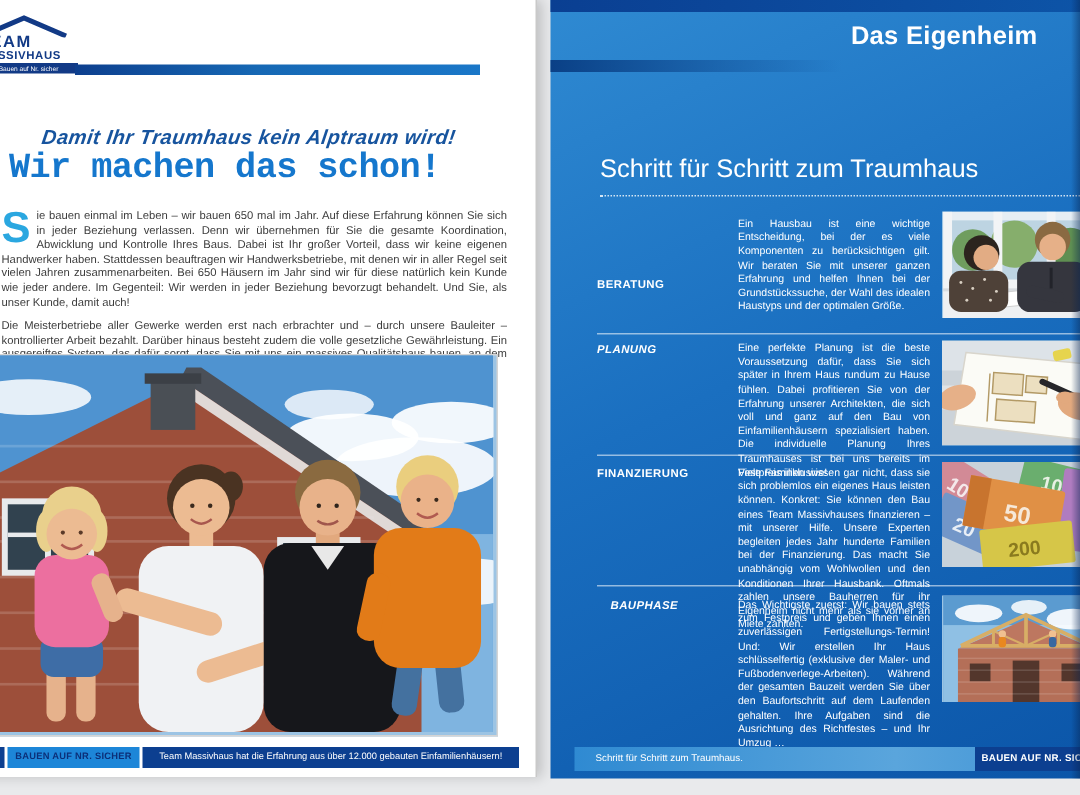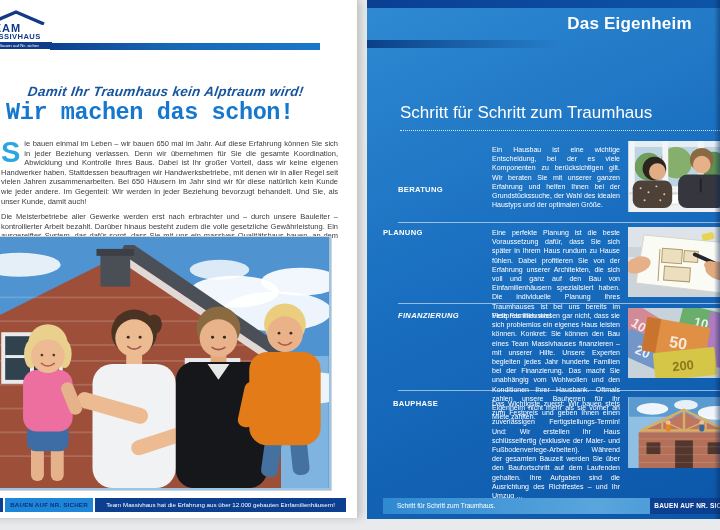--- a/index.html
+++ b/index.html
@@ -228,21 +228,21 @@
         <rect x="50" y="34" width="48" height="34" rx="9" fill="#35363e"></rect>
         <rect x="72" y="38" width="2" height="14" fill="#22232a"></rect>
         <circle cx="74" cy="19" r="12" fill="#8a6a42"></circle>
         <circle cx="74" cy="24" r="9" fill="#e6b088"></circle>
         <rect x="56" y="52" width="26" height="8" rx="4" fill="#35363e" transform="rotate(12 69 56)"></rect>
       </svg>
     </div>
 
     <div class="abs divider" style="top:222px;"></div>
 
-    <div class="abs sec-label" style="left:16px;top:228px;">PLANUNG</div>
+    <div class="abs sec-label" style="left:31px;top:228px;font-style:italic;">PLANUNG</div>
     <div class="abs sec-text" style="left:125px;top:228px;">Eine perfekte Planung ist die beste Voraussetzung dafür, dass Sie sich später in Ihrem Haus rundum zu Hause fühlen. Dabei profitieren Sie von der Erfahrung unserer Architekten, die sich voll und ganz auf den Bau von Einfamilienhäusern spezialisiert haben. Die individuelle Planung Ihres Traumhauses ist bei uns bereits im Festpreis inklusive!</div>
     <div class="abs sec-photo" style="left:261px;top:227px;height:70px;">
       <svg width="112" height="70" viewBox="0 0 112 70">
         <rect x="0" y="0" width="112" height="70" fill="#ccd3d9"></rect>
         <rect x="0" y="0" width="112" height="20" fill="#dde3e8"></rect>
         <polygon points="16,8 100,16 94,66 8,56" fill="#fbfbf6" stroke="#d8d5cc" stroke-width="1"></polygon>
         <g stroke="#b39a66" stroke-width="1" fill="#ecdfc0">
           <rect x="34" y="22" width="20" height="14" transform="rotate(4 44 29)"></rect>
           <rect x="56" y="24" width="14" height="11" transform="rotate(4 63 29)"></rect>
           <rect x="36" y="40" width="26" height="14" transform="rotate(4 49 47)"></rect>
@@ -252,21 +252,21 @@
         <rect x="64" y="30" width="26" height="4" rx="2" fill="#26262a" transform="rotate(24 77 32)"></rect>
         <ellipse cx="92" cy="44" rx="15" ry="9" fill="#e2a97e" transform="rotate(14 92 44)"></ellipse>
         <ellipse cx="82" cy="38" rx="6" ry="4" fill="#e2a97e"></ellipse>
         <rect x="0" y="30" width="8" height="16" fill="#dfe3e6"></rect>
         <ellipse cx="10" cy="38" rx="13" ry="8" fill="#e6b088" transform="rotate(-18 10 38)"></ellipse>
       </svg>
     </div>
 
     <div class="abs divider" style="top:303px;"></div>
 
-    <div class="abs sec-label" style="left:31px;top:311px;font-style:italic;">FINANZIERUNG</div>
+    <div class="abs sec-label" style="left:31px;top:311px;">FINANZIERUNG</div>
     <div class="abs sec-text" style="left:125px;top:311px;">Viele Familien wissen gar nicht, dass sie sich problemlos ein eigenes Haus leisten können. Konkret: Sie können den Bau eines Team Massivhauses finanzieren – mit unserer Hilfe. Unsere Experten begleiten jedes Jahr hunderte Familien bei der Finanzierung. Das macht Sie unabhängig vom Wohlwollen und den Konditionen Ihrer Hausbank. Oftmals zahlen unsere Bauherren für ihr Eigenheim nicht mehr als sie vorher an Miete zahlten.</div>
     <div class="abs sec-photo" style="left:261px;top:308px;height:70px;">
       <svg width="112" height="70" viewBox="0 0 112 70" font-family="Liberation Sans, sans-serif">
         <rect x="0" y="0" width="112" height="70" fill="#c8d2da"></rect>
         <g transform="rotate(14 79 15)">
           <rect x="52" y="2" width="54" height="26" rx="2" fill="#6aae6e"></rect>
           <text x="66" y="21" font-size="13" font-weight="bold" fill="#e8f0e4">100</text>
         </g>
         <g transform="rotate(32 17 18)">
           <rect x="-8" y="4" width="50" height="28" rx="2" fill="#d28a96"></rect>
@@ -287,21 +287,21 @@
         </g>
         <g transform="rotate(-6 57 56)">
           <rect x="26" y="42" width="62" height="28" rx="2" fill="#d6c648"></rect>
           <text x="44" y="62" font-size="13" font-weight="bold" fill="#8a7a1e">200</text>
         </g>
       </svg>
     </div>
 
     <div class="abs divider" style="top:390px;"></div>
 
-    <div class="abs sec-label" style="left:26px;top:399px;">BAUPHASE</div>
+    <div class="abs sec-label" style="left:40px;top:399px;font-style:italic;">BAUPHASE</div>
     <div class="abs sec-text" style="left:125px;top:399px;">Das Wichtigste zuerst: Wir bauen stets zum Festpreis und geben Ihnen einen zuverlässigen Fertigstellungs-Termin! Und: Wir erstellen Ihr Haus schlüsselfertig (exklusive der Maler- und Fußbodenverlege-Arbeiten). Während der gesamten Bauzeit werden Sie über den Baufortschritt auf dem Laufenden gehalten. Ihre Aufgaben sind die Ausrichtung des Richtfestes – und Ihr Umzug …</div>
     <div class="abs sec-photo" style="left:261px;top:397px;height:71px;">
       <svg width="112" height="71" viewBox="0 0 112 72">
         <rect x="0" y="0" width="112" height="72" fill="#5b9bd0"></rect>
         <rect x="0" y="20" width="112" height="52" fill="#8fc0e4"></rect>
         <ellipse cx="24" cy="12" rx="16" ry="6" fill="#ffffff" opacity=".9"></ellipse>
         <ellipse cx="88" cy="16" rx="18" ry="7" fill="#ffffff" opacity=".9"></ellipse>
         <ellipse cx="58" cy="8" rx="12" ry="5" fill="#ffffff" opacity=".85"></ellipse>
         <rect x="10" y="36" width="92" height="36" fill="#b46f58"></rect>
         <polygon points="10,36 56,16 102,36" fill="#bd7760"></polygon>

